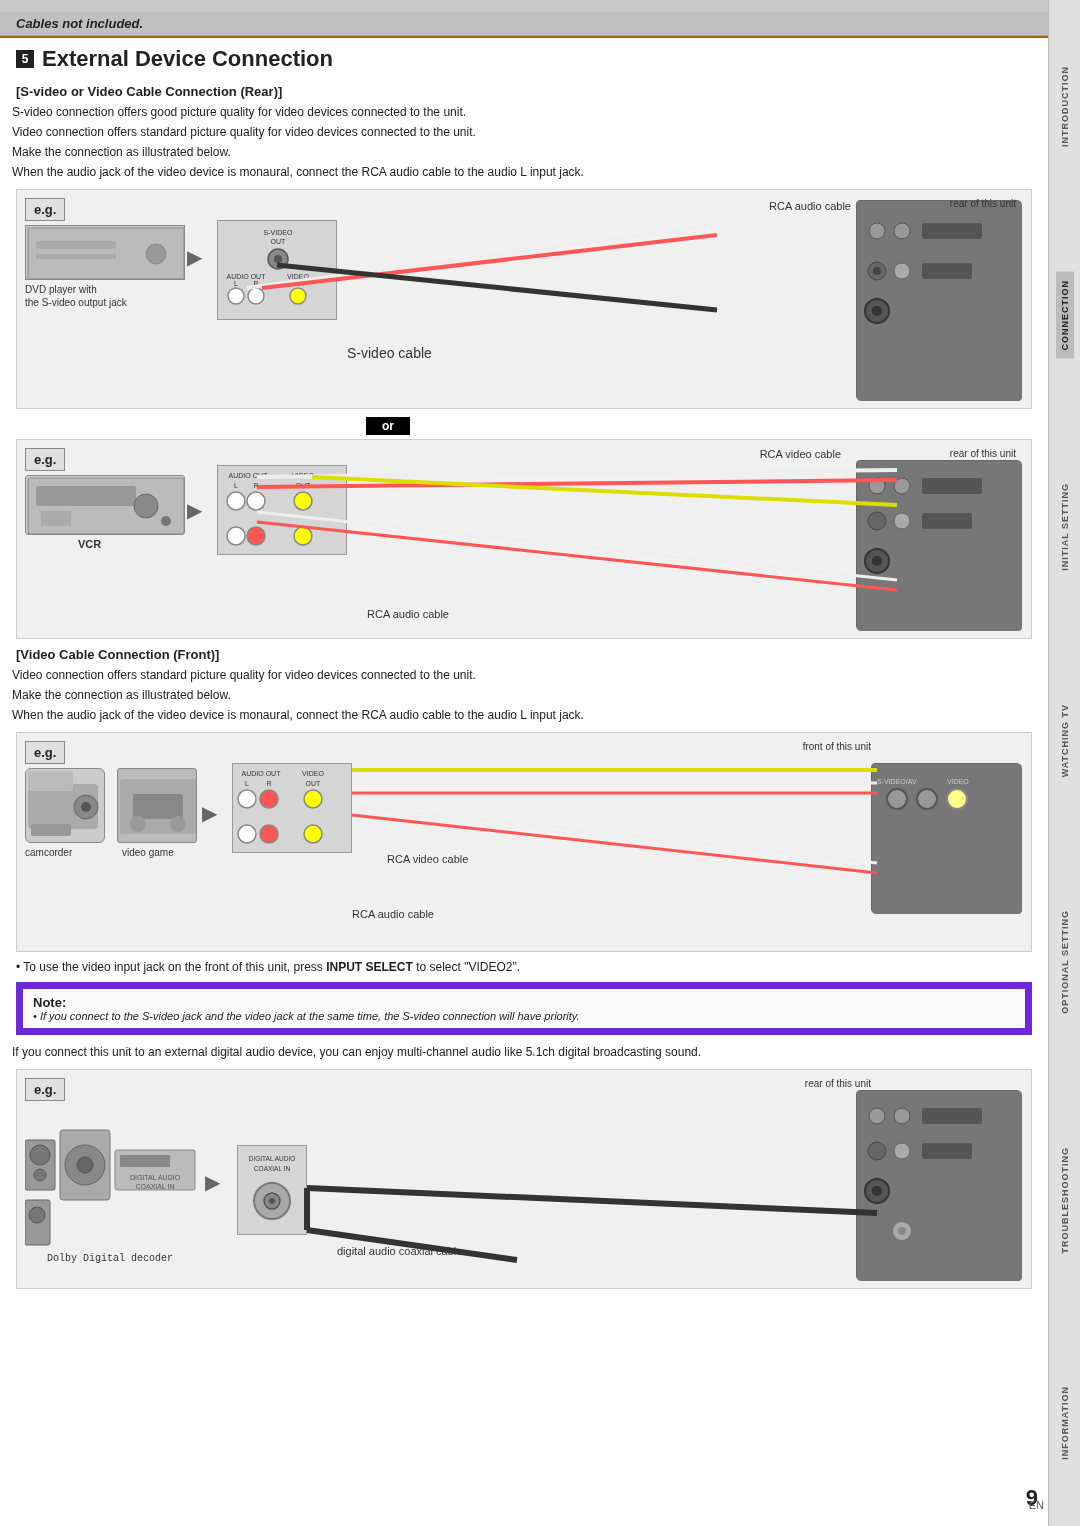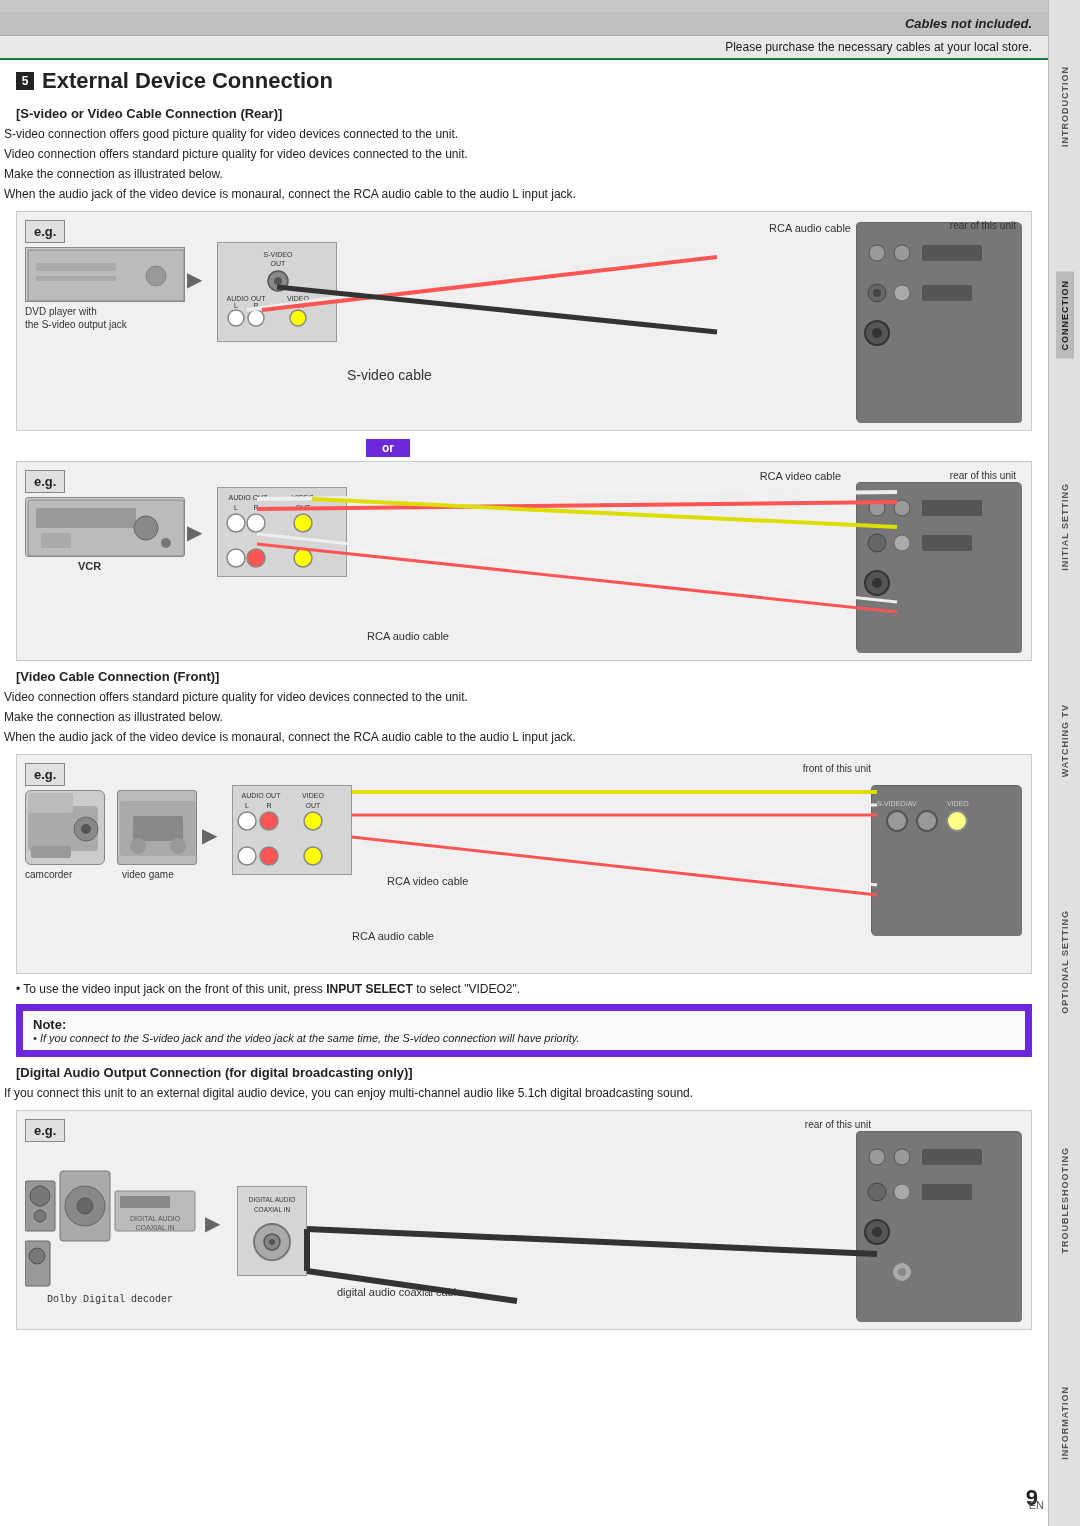--- a/index.html
+++ b/index.html
@@ -55,22 +55,21 @@
 
     
     .main-content {
       width: calc(100% - 32px);
       padding: 0 0 20px 0;
     }
 
     
     .cables-banner {
       background: #14b8a6;
-      border-bottom: 2px solid #15803d;
-      text-align: right;
+      border-bottom: 2px solid #a16207;
     }
     .cables-title {
       background: #c0c0c0;
       padding: 4px 16px;
       font-weight: bold;
       font-style: italic;
       font-size: 13px;
       border-bottom: 1px solid #aaa;
     }
     .cables-subtitle {
@@ -103,21 +102,21 @@
     }
 
     
     .section-header {
       font-weight: bold;
       font-size: 13px;
       margin: 8px 16px 4px 16px;
     }
     .section-text {
       font-size: 12px;
-      margin: 2px 4px;
+      margin: 2px 12px;
       line-height: 1.5;
     }
 
     
     .note-box {
       margin: 8px 16px;
       border: 7px solid #6d28d9;
       padding: 6px 10px;
       background: #fafafa;
     }
@@ -149,21 +148,20 @@
   <div class="tab-item">TROUBLESHOOTING</div>
   <div class="tab-item">INFORMATION</div>
 </div>
 
 <div class="top-bar"></div>
 
 <div class="main-content">
 
   <div class="cables-banner">
     <div class="cables-title">Cables not included.</div>
-    <div class="cables-subtitle">Please purchase the necessary cables at your local store.</div>
   </div>
 
   <div class="page-title-section">
     <div class="page-title">
       <span class="checkbox-icon">5</span>
       <span>External Device Connection</span>
     </div>
   </div>
 
   <div class="section-header">[S-video or Video Cable Connection (Rear)]</div>
@@ -242,21 +240,21 @@
       <line x1="245" y1="98" x2="700" y2="45" stroke="#f55" stroke-width="4"></line>
 
       <line x1="260" y1="75" x2="700" y2="120" stroke="#333" stroke-width="5"></line>
 
     </svg>
 
     <div style="position:absolute; left:330px; top:155px; font-size:14px; color:#333;">S-video cable</div>
   </div>
 
   <div style="display:flex; align-items:center; margin: 4px 16px; gap:8px;">
-    <div style="background:#6d28d9; color:#fff; padding:2px 16px; font-size:12px; font-weight:bold; margin-left:350px;">or</div>
+    <div style="background:#000000; color:#fff; padding:2px 16px; font-size:12px; font-weight:bold; margin-left:350px;">or</div>
   </div>
 
   <div style="position:relative; margin: 4px 16px; background:#f0f0f0; border:1px solid #ccc; height: 200px;">
 
     <div style="position:absolute; right:190px; top:8px; font-size:11px; color:#333;">RCA video cable</div>
     <div style="position:absolute; right:15px; top:8px; font-size:10px; color:#333;">rear of this unit</div>
 
     <div style="position:absolute; left:8px; top:8px; border:1px solid #888; background:#e0e0e0; padding:3px 8px; font-weight:bold; font-size:13px;">e.g.</div>
 
     <div style="position:absolute; left:8px; top:35px; width:160px; height:60px; background:#ccc; border:1px solid #888; border-radius:3px;">
@@ -392,21 +390,20 @@
 
   <div class="bullet-text">
     <span>• To use the video input jack on the front of this unit, press </span><strong>INPUT SELECT</strong><span> to select "VIDEO2".</span>
   </div>
 
   <div class="note-box">
     <div class="note-title">Note:</div>
     <div class="note-text">• If you connect to the S-video jack and the video jack at the same time, the S-video connection will have priority.</div>
   </div>
 
-  <div class="section-header">[Digital Audio Output Connection (for digital broadcasting only)]</div>
   <div class="section-text">If you connect this unit to an external digital audio device, you can enjoy multi-channel audio like 5.1ch digital broadcasting sound.</div>
 
   <div style="position:relative; margin: 8px 16px; background:#f0f0f0; border:1px solid #ccc; height: 220px;">
 
     <div style="position:absolute; right:160px; top:8px; font-size:10px; color:#333;">rear of this unit</div>
 
     <div style="position:absolute; left:8px; top:8px; border:1px solid #888; background:#e0e0e0; padding:3px 8px; font-weight:bold; font-size:13px;">e.g.</div>
 
     <div style="position:absolute; left:8px; top:30px; width:175px; height:150px;">
       <svg width="175" height="150">

